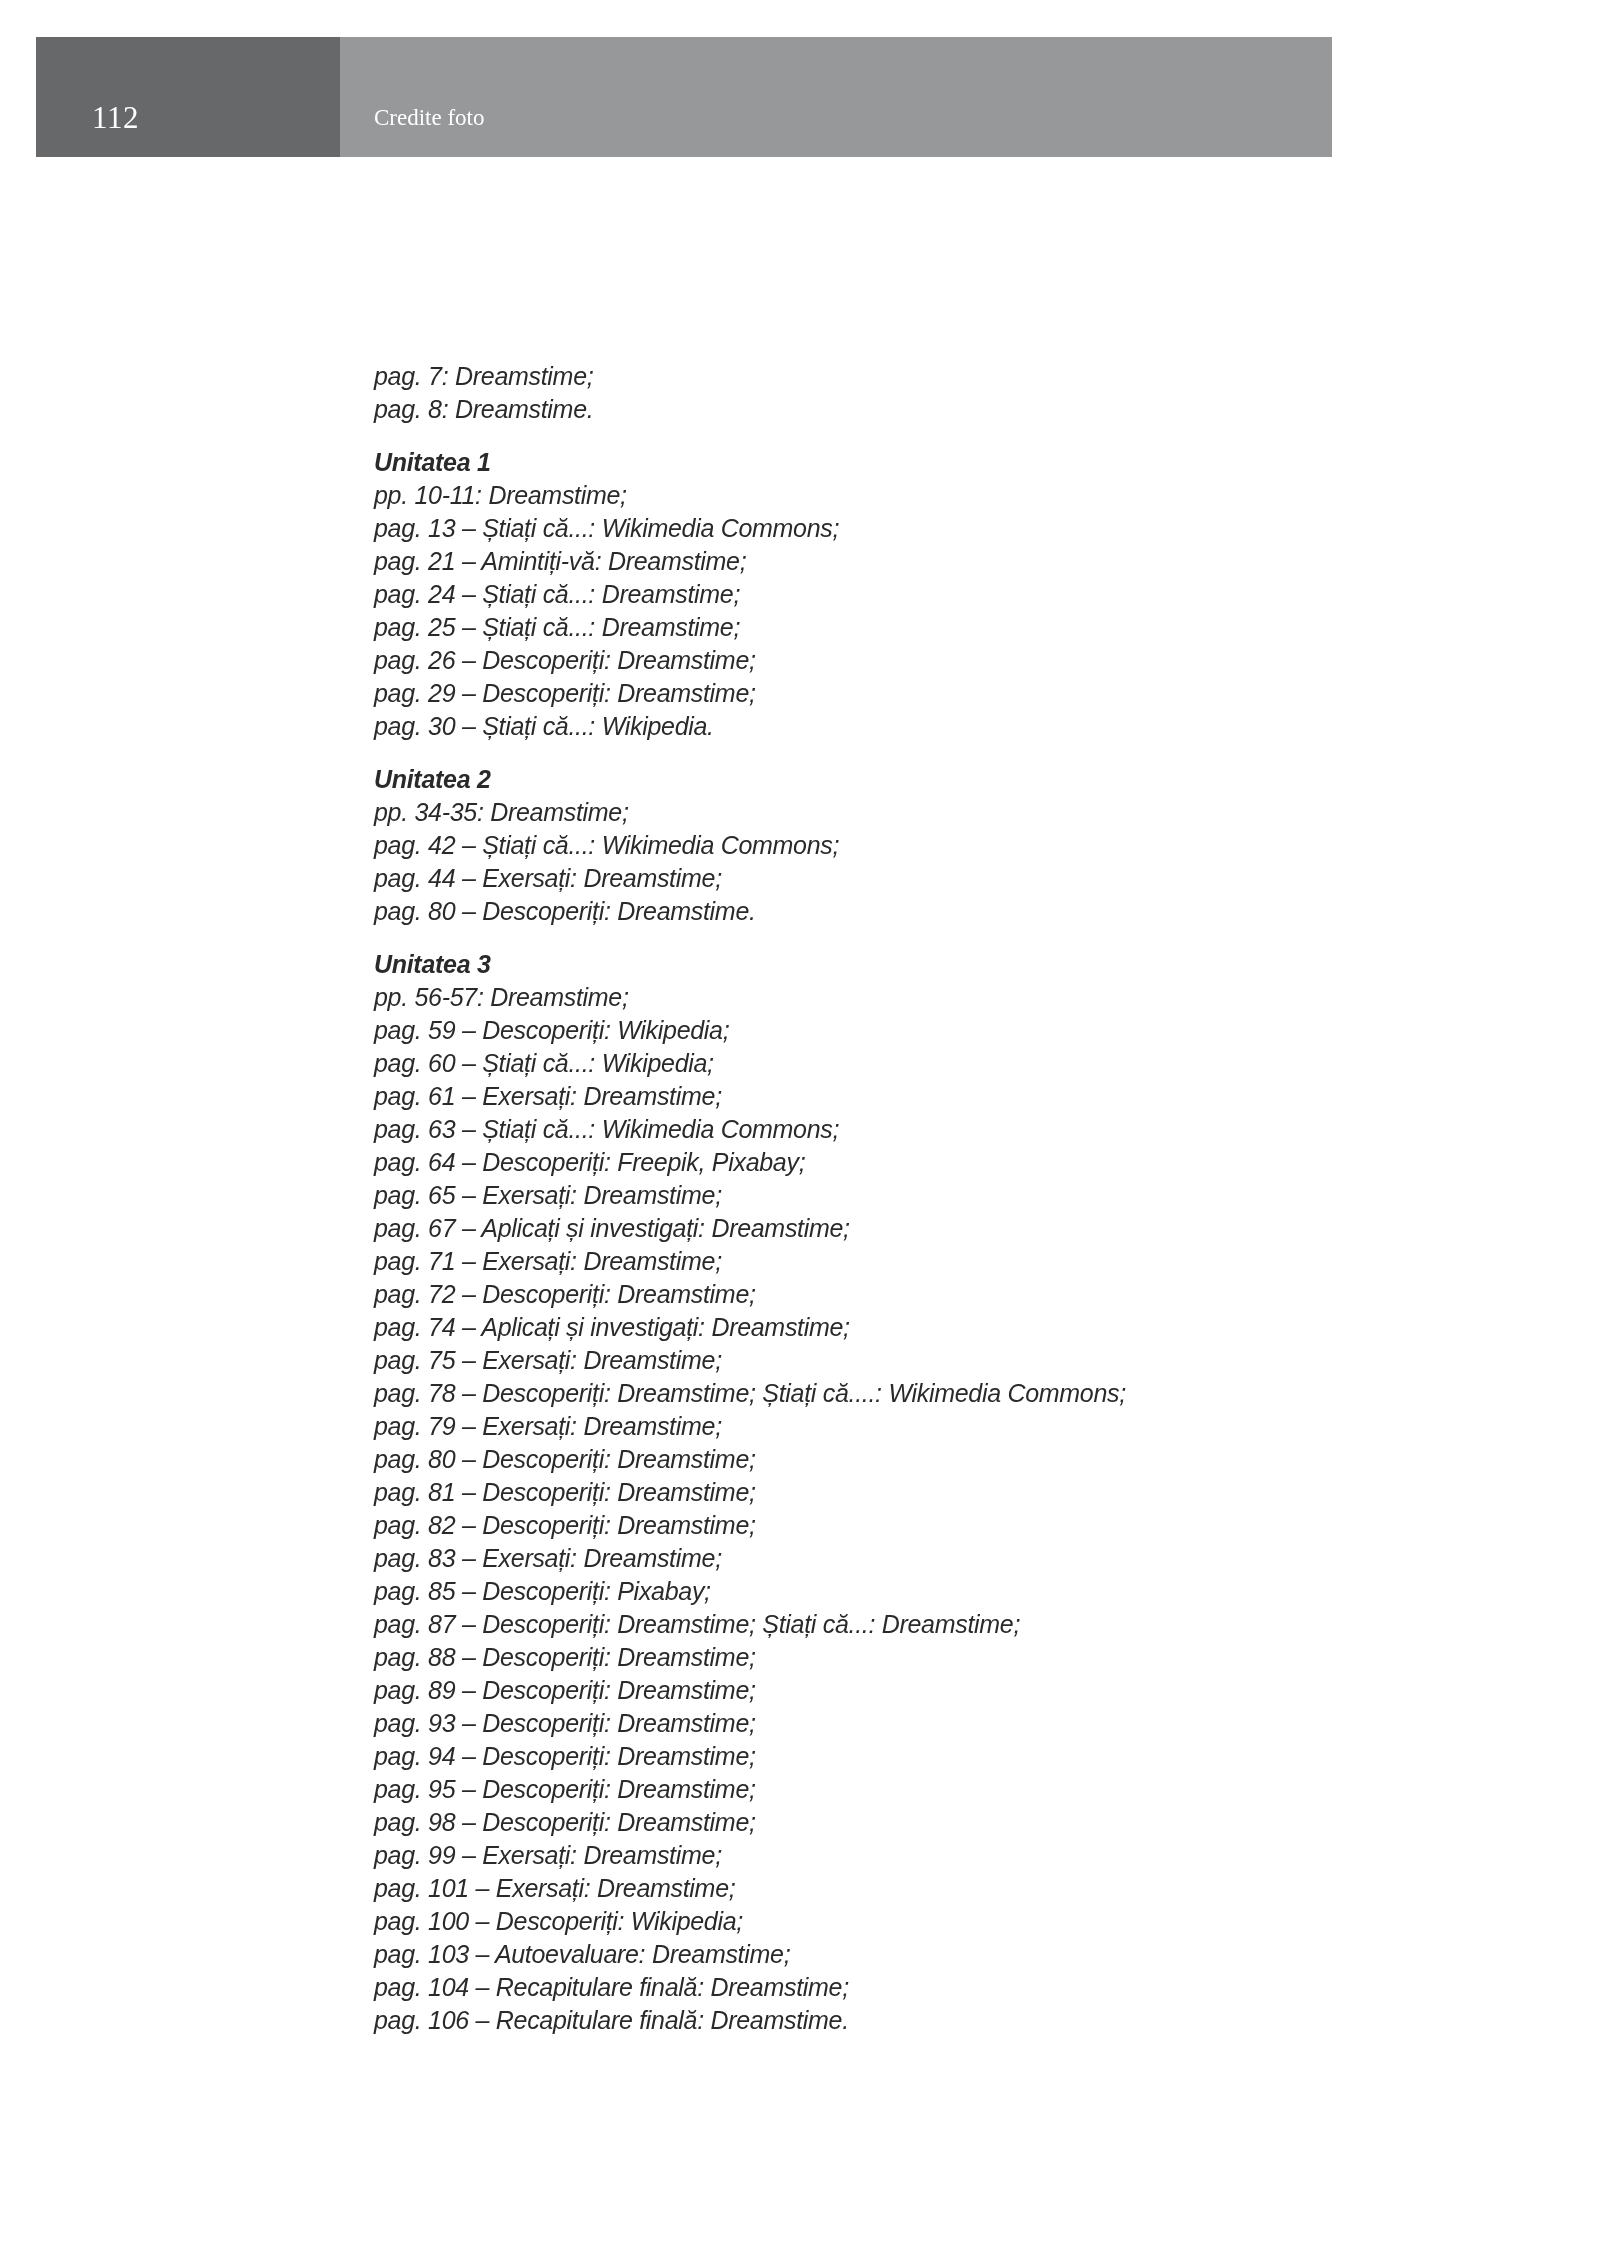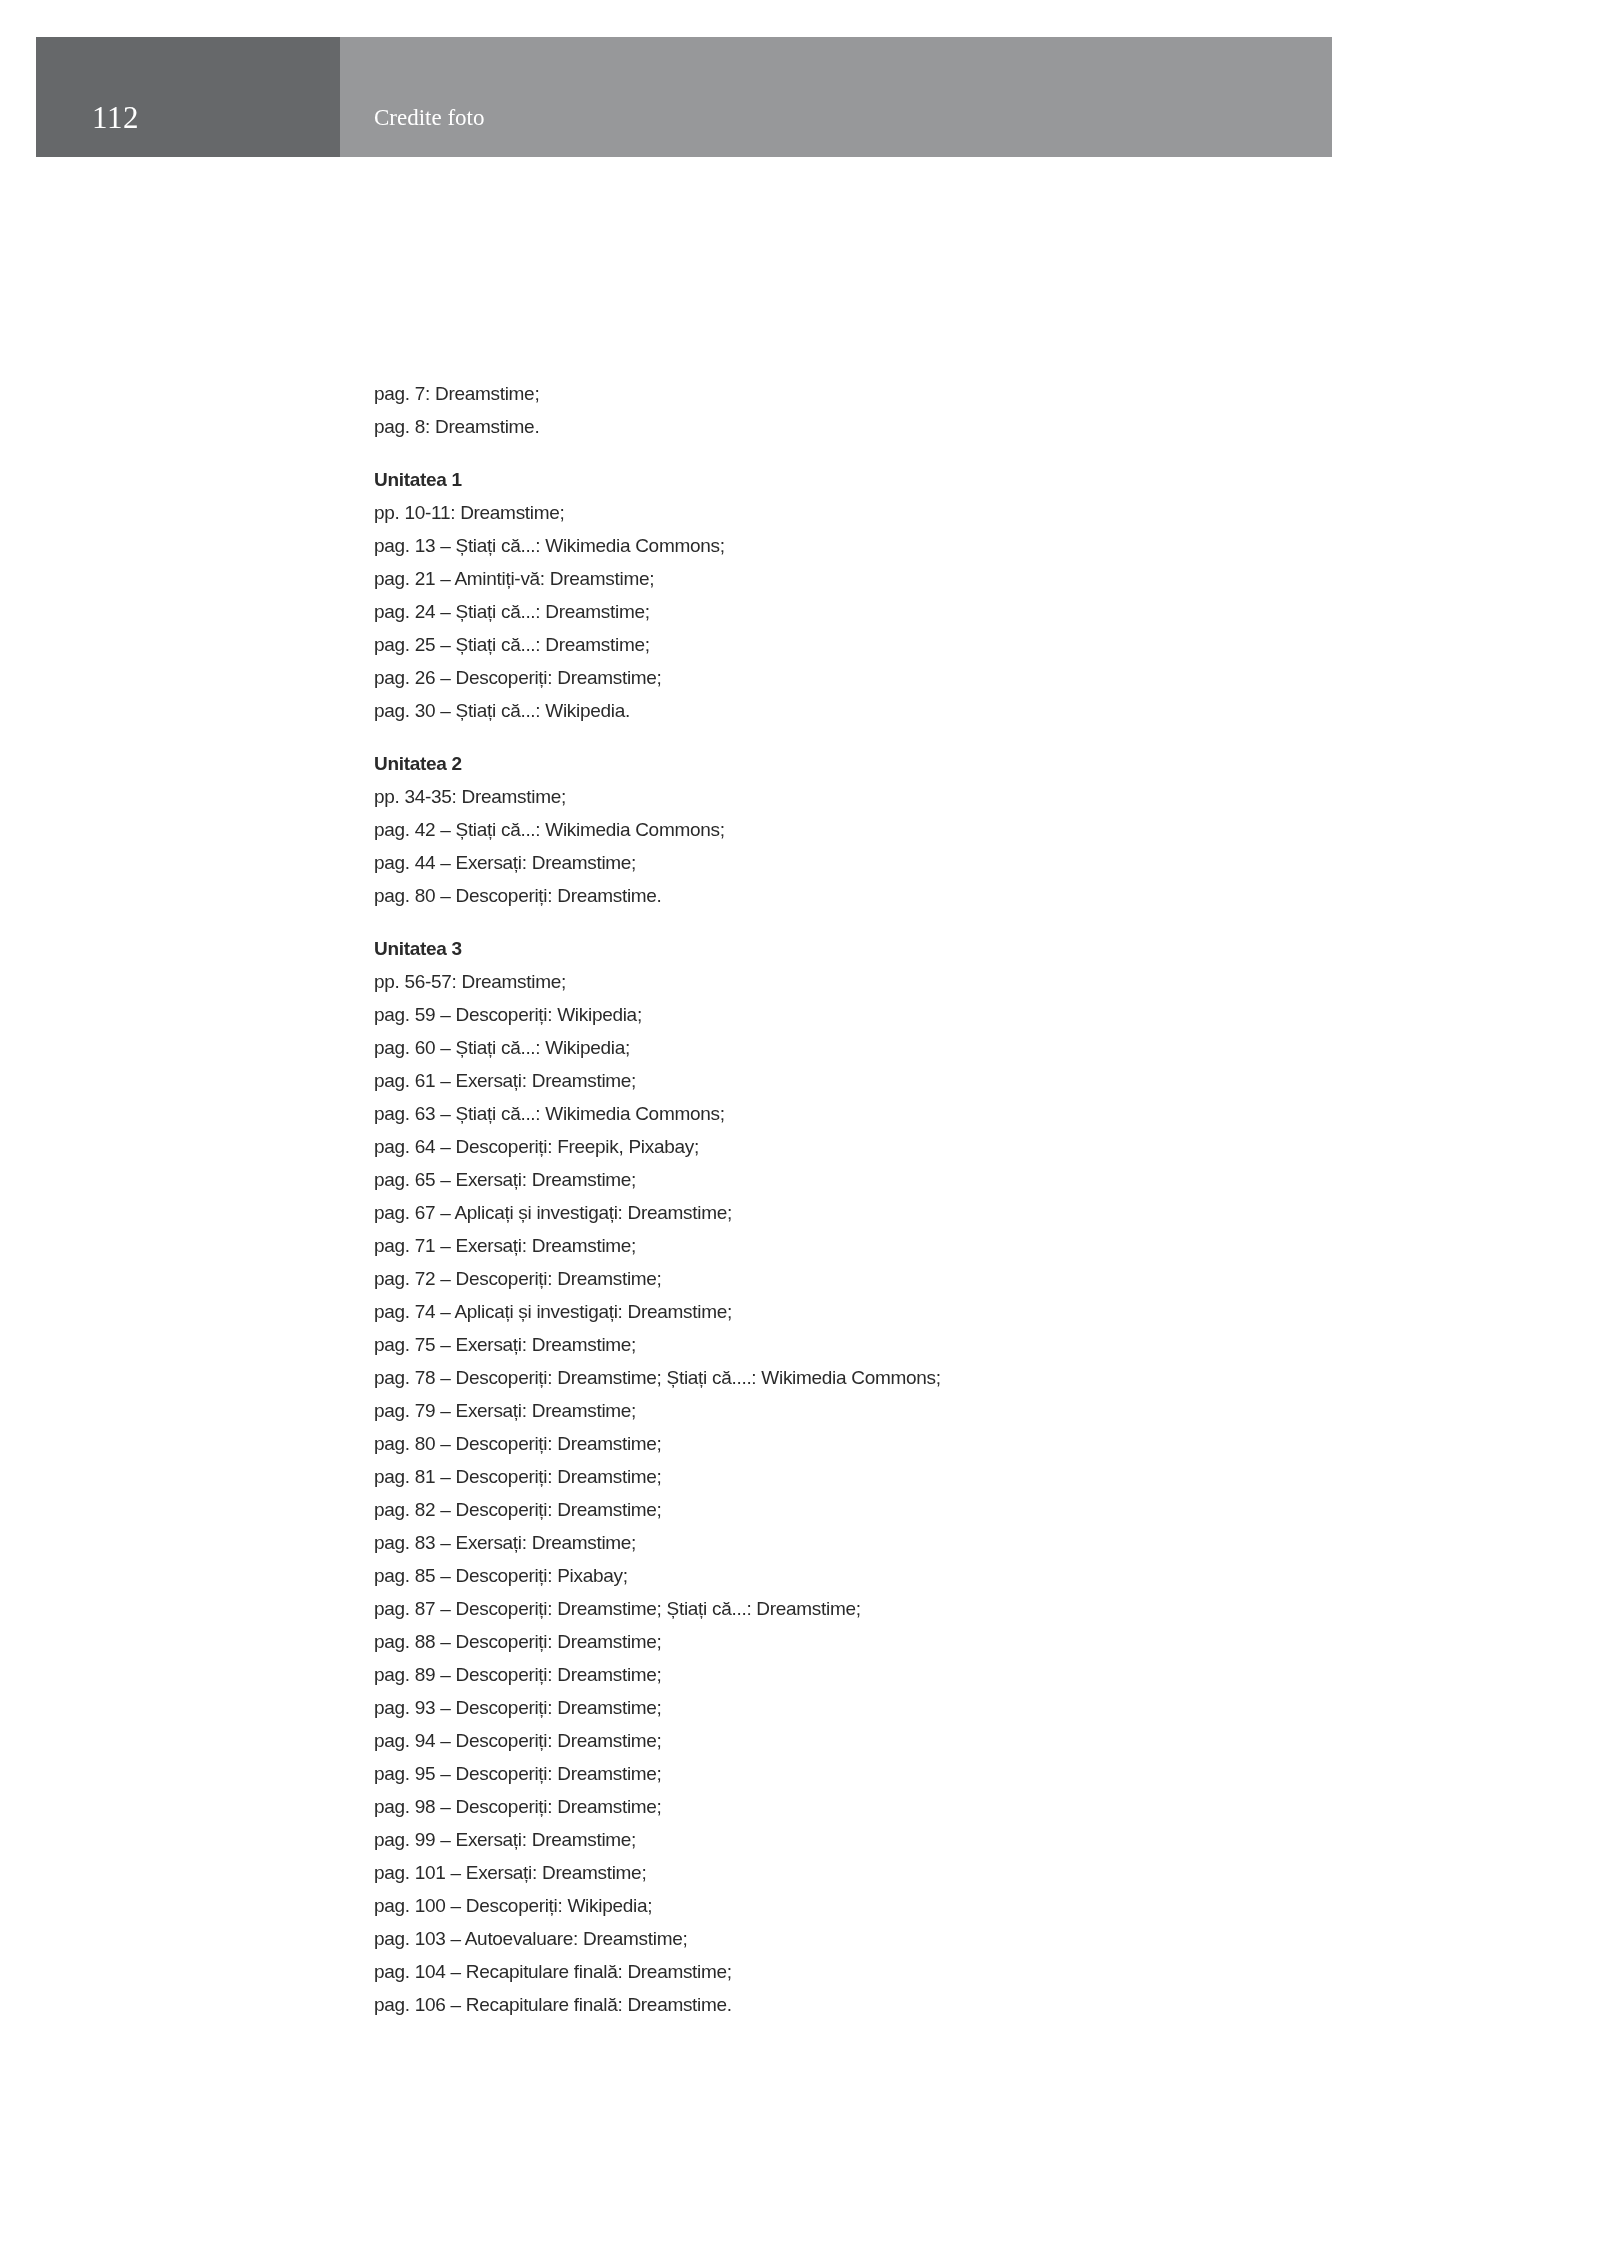--- a/index.html
+++ b/index.html
@@ -52,27 +52,28 @@
     left: 34px;
     top: 62px;
     font-family: "Liberation Serif", serif;
     font-size: 23px;
     line-height: 37px;
     color: var(--header-text, #ffffff);
   }
   .content {
     position: absolute;
     left: 374px;
-    top: 377px;
+    top: 360px;
     width: 1185px;
     font-family: "Liberation Sans", sans-serif;
-    font-size: 19px;
+    font-size: 25px;
     line-height: 33px;
     letter-spacing: -0.3px;
     color: var(--body-text, #2a2a2a);
+    font-style: italic;
   }
   .line {
     white-space: pre;
   }
   .heading {
     font-weight: 700;
     margin-top: 20px;
   }
 </style>
 </head>
@@ -92,20 +93,21 @@
   <main class="content" id="credits">
       <div class="line">pag. 7: Dreamstime;</div>
       <div class="line">pag. 8: Dreamstime.</div>
       <div class="line heading">Unitatea 1</div>
       <div class="line">pp. 10-11: Dreamstime;</div>
       <div class="line">pag. 13 – Știați că...: Wikimedia Commons;</div>
       <div class="line">pag. 21 – Amintiți-vă: Dreamstime;</div>
       <div class="line">pag. 24 – Știați că...: Dreamstime;</div>
       <div class="line">pag. 25 – Știați că...: Dreamstime;</div>
       <div class="line">pag. 26 – Descoperiți: Dreamstime;</div>
+      <div class="line">pag. 29 – Descoperiți: Dreamstime;</div>
       <div class="line">pag. 30 – Știați că...: Wikipedia.</div>
       <div class="line heading">Unitatea 2</div>
       <div class="line">pp. 34-35: Dreamstime;</div>
       <div class="line">pag. 42 – Știați că...: Wikimedia Commons;</div>
       <div class="line">pag. 44 – Exersați: Dreamstime;</div>
       <div class="line">pag. 80 – Descoperiți: Dreamstime.</div>
       <div class="line heading">Unitatea 3</div>
       <div class="line">pp. 56-57: Dreamstime;</div>
       <div class="line">pag. 59 – Descoperiți: Wikipedia;</div>
       <div class="line">pag. 60 – Știați că...: Wikipedia;</div>

